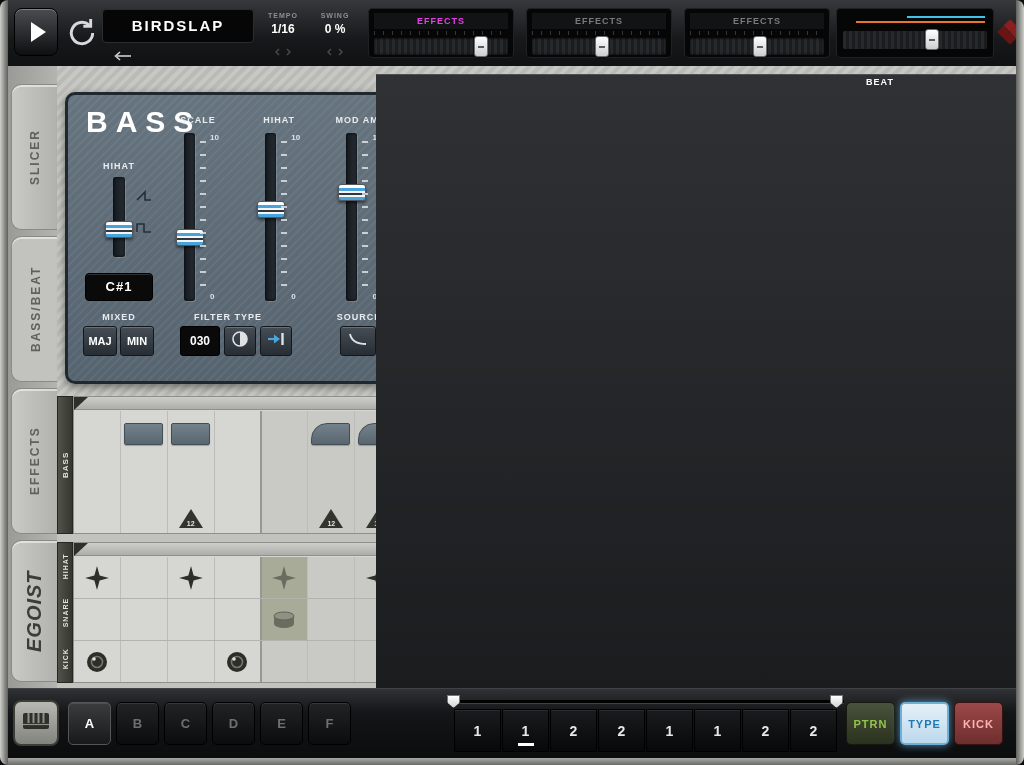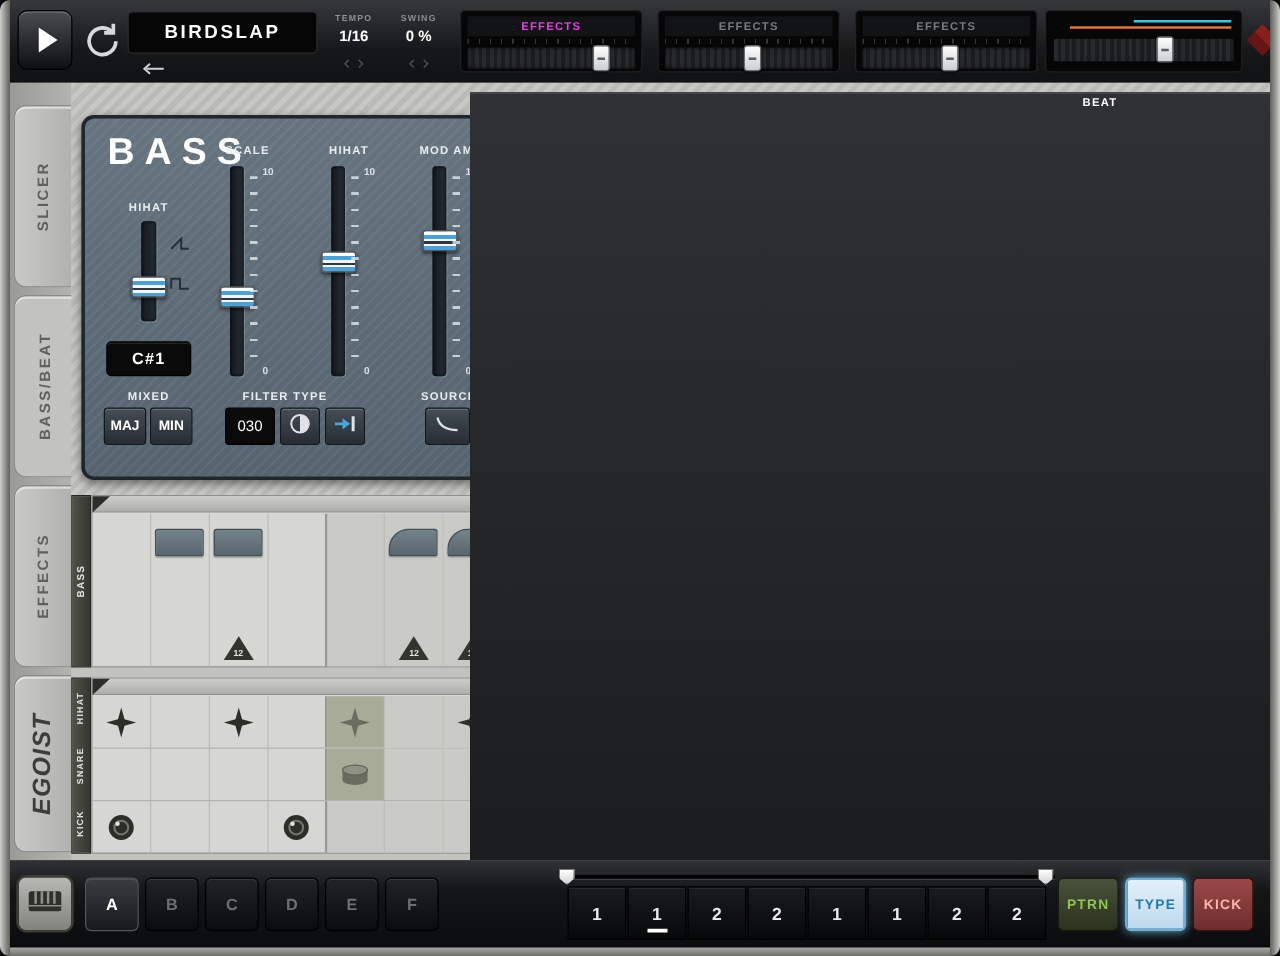--- a/index.html
+++ b/index.html
@@ -72,21 +72,21 @@
   .vcols { position:absolute; left:94px; top:20px; width:478px; display:flex; justify-content:space-between; }
   .vcol { width:72px; }
   .vlabel { text-align:center; font-size:9px; font-weight:bold; color:#e8ecef; letter-spacing:1px; height:14px; white-space:nowrap; }
   .vbody { position:relative; height:172px; margin-top:4px; }
   .vcol .vtrack { position:absolute; left:22px; top:0; width:11px; height:168px; }
   .vscale { position:absolute; left:38px; top:0; height:168px; width:26px; font-size:8px; color:#dde2e6; font-weight:bold; }
   .vticks { position:absolute; left:0; top:8px; bottom:8px; width:6px; background:repeating-linear-gradient(180deg,rgba(235,240,243,.75) 0 2px,transparent 2px 13px); }
   .smax { position:absolute; top:0; left:10px; } .smin { position:absolute; bottom:0; left:10px; }
   .ctl-label { position:absolute; top:217px; text-align:center; font-size:9px; font-weight:bold; color:#e8ecef; letter-spacing:1px; }
   .filter-label { left:100px; width:120px; } .source-label { left:256px; width:70px; } .release-label { left:505px; width:66px; }
-  .filter-value { position:absolute; left:112px; top:231px; width:40px; height:30px; background:#0a0a0b; border:1px solid #000; border-radius:3px; color:#fff; font-weight:normal; font-size:12px; text-align:center; line-height:28px; }
+  .filter-value { position:absolute; left:112px; top:231px; width:40px; height:30px; background:#0a0a0b; border:1px solid #000; border-radius:3px; color:#fff; font-weight:bold; font-size:12px; text-align:center; line-height:28px; }
   .icon-btn { position:absolute; width:32px; height:30px; background:linear-gradient(#454d55,#272d33); border:1px solid #13171b; border-radius:3px; display:flex; align-items:center; justify-content:center; cursor:pointer; box-shadow:inset 0 1px 0 rgba(255,255,255,.2); }
   .filter-btn1 { left:156px; top:231px; } .filter-btn2 { left:192px; top:231px; }
   .source-btn { left:272px; top:231px; width:36px; } .release-btn { left:518px; top:231px; width:36px; }
   .mod-dropdown { position:absolute; left:322px; top:231px; width:178px; height:30px; background:linear-gradient(#3a424a,#22282e); border:1px solid #12161a; border-radius:4px; display:flex; align-items:center; justify-content:space-between; padding:0 10px; cursor:pointer; }
   .dd-text { color:#53b2e8; font-weight:bold; font-size:11px; letter-spacing:2px; }
   .tri-l { width:0; height:0; border-top:5px solid transparent; border-bottom:5px solid transparent; border-right:7px solid #d9dce0; }
   .tri-r { width:0; height:0; border-top:5px solid transparent; border-bottom:5px solid transparent; border-left:7px solid #d9dce0; }
 
   
   .beat-panel { position:absolute; left:608px; top:26px; width:344px; height:292px; border:3px solid #24281a; border-radius:10px; box-shadow:0 3px 8px rgba(0,0,0,.45);

